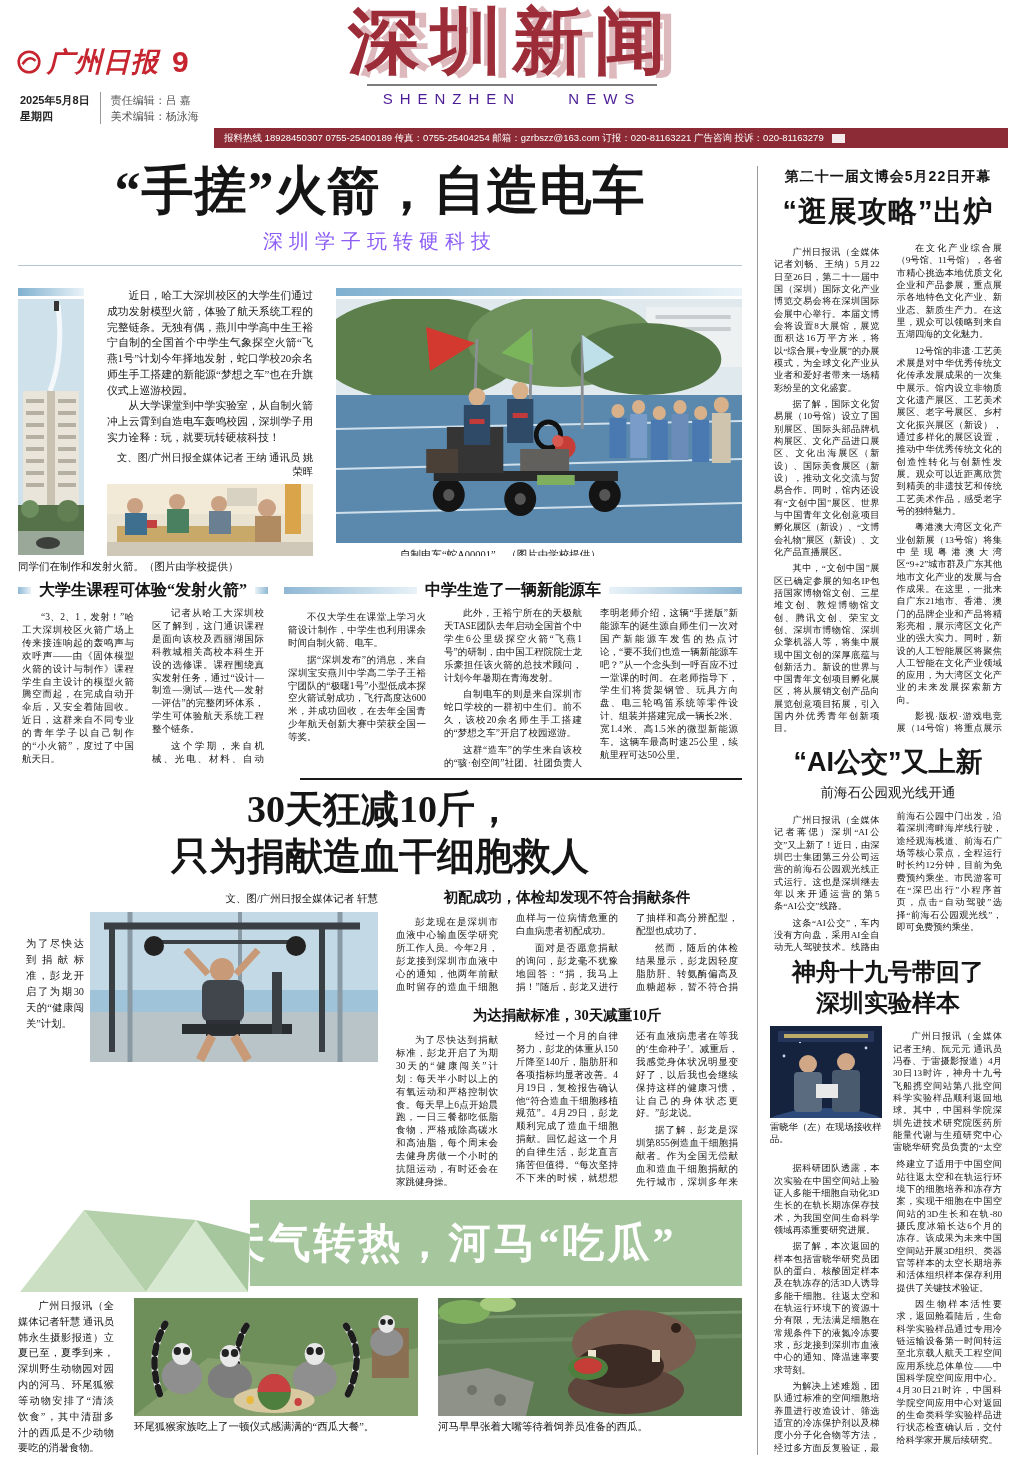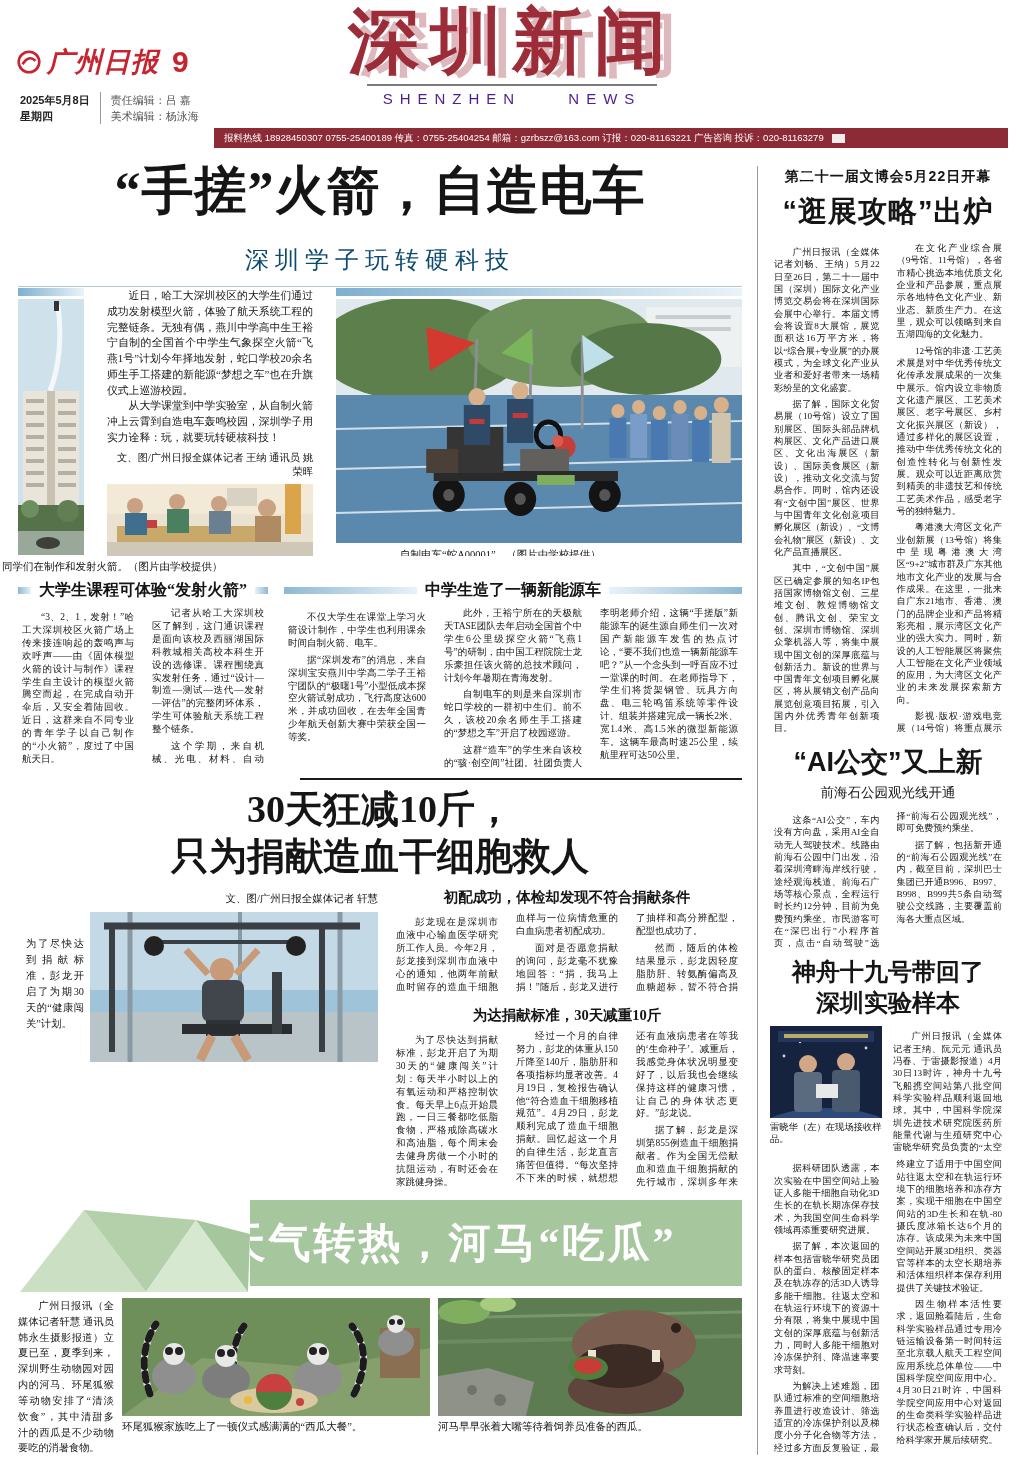--- a/index.html
+++ b/index.html
@@ -27,34 +27,34 @@
   .col-divider{position:absolute;top:166px;bottom:8px;left:757px;border-left:1px solid #9a9a9a}
   
   .smalltext{font-size:9.5px;line-height:1.36;text-align:justify}
   .smalltext p,.tinytext p{margin:4px;text-indent:2em}
   .tinytext{font-size:9.2px;line-height:1.34;text-align:justify}
   .cap{font-size:10.5px;color:#111}
   .bluebar{height:8px;background:linear-gradient(90deg,#7fb0cf,#eaf3f8);margin-bottom:3px}
   
   .art1-head{position:absolute;top:162px;left:18px;width:724px;text-align:center}
   .art1-head h2{margin:0;font-size:52px;font-weight:900;letter-spacing:1px;line-height:1.12}
-  .art1-sub{font-size:24px;margin-top:24px;color:#0c4a6e;letter-spacing:6px}
+  .art1-sub{font-size:20px;margin-top:8px;color:#8b5cf6;letter-spacing:6px}
   .art1-rule{border-top:1px solid #b5c6d2;margin-top:10px}
   .rocket-row{position:absolute;top:288px;left:18px;width:724px;height:268px;display:flex;gap:23px;overflow:hidden}
   .ph-building{flex:0 0 66px}
   .ph-building svg{width:66px;height:256px;display:block}
   .lead-col{flex:0 0 206px;display:flex;flex-direction:column}
   .lead-text{font-size:10.8px;line-height:1.46;text-align:justify;height:164px;overflow:hidden}
   .lead-text p{margin:0;text-indent:2em}
   .byline{text-align:right;font-size:10.3px;margin-top:3px}
   .ph-making svg{width:206px;height:72px;display:block;margin-top:5px}
   .car-col{flex:1;min-width:0}
   .ph-car svg{width:100%;height:244px;display:block}
   .cap-car{margin-top:5px;padding-left:64px}
-  .cap-making{position:absolute;top:560px;left:2px;width:300px}
+  .cap-making{position:absolute;top:560px;left:18px;width:300px}
   .sub-row{position:absolute;top:580px;left:18px;width:724px;height:196px;display:flex;gap:16px;overflow:hidden}
   .sub1{flex:0 0 250px}.sub2{flex:1;min-width:0}
   .sec-head{display:flex;align-items:center;gap:8px;font-size:16px;font-weight:700;white-space:nowrap;margin:0 0 6px}
   .sec-head::before,.sec-head::after{content:"";flex:1;height:7px;background:linear-gradient(90deg,#8fb8d4,#e8f2f8)}
   .sec-head::after{background:linear-gradient(270deg,#8fb8d4,#e8f2f8)}
   .cols2{columns:2;column-gap:10px;column-fill:auto}
   .cols3{columns:3;column-gap:10px;column-fill:auto}
   .sub-body{height:164px;overflow:hidden}
   .black-rule{position:absolute;top:778px;left:300px;width:442px;border-top:2px solid #1a1a1a}
   
@@ -71,21 +71,21 @@
   .don-right{flex:1;min-width:0}
   .sec-head2{font-size:14.5px;font-weight:700;text-align:center;margin:0 0 5px}
   .don-s1{height:86px;overflow:hidden;margin-bottom:8px}
   .don-s2{height:160px;overflow:hidden}
   
   .banner{position:absolute;top:1194px;left:18px;width:724px;height:98px}
   .band{position:absolute;left:140px;right:0;top:6px;bottom:6px;background:#a6c69d;display:flex;
         align-items:center;justify-content:center}
   .band h2{margin:0;color:#fff;font-size:42px;font-weight:700;letter-spacing:3px}
   .tris{position:absolute;left:0;top:0;width:232px;height:98px}
-  .hippo-row{position:absolute;top:1298px;left:18px;width:724px;height:160px;display:flex;gap:8px;overflow:hidden}
+  .hippo-row{position:absolute;top:1298px;left:18px;width:724px;height:160px;display:flex;gap:20px;overflow:hidden}
   .hippo-intro{flex:0 0 96px;font-size:10.2px;line-height:1.55;text-align:justify;text-indent:2em}
   .ph-block{display:flex;flex-direction:column}
   .ph-hippo{flex:0 0 304px}
   .ph-hippo svg{width:304px;height:118px;display:block}
   .ph-lemur{flex:1;min-width:0}
   .ph-lemur svg{width:100%;height:118px;display:block}
   .ph-block .cap{margin-top:4px}
   
   .expo{position:absolute;top:168px;left:770px;width:236px}
   .kicker{font-family:"Liberation Sans",sans-serif;font-size:14px;font-weight:700;text-align:center;letter-spacing:1px}
@@ -455,20 +455,21 @@
       <p>粤港澳大湾区文化产业创新展（13号馆）将集中呈现粤港澳大湾区“9+2”城市群及广东其他地市文化产业的发展与合作成果。在这里，一批来自广东21地市、香港、澳门的品牌企业和产品将精彩亮相，展示湾区文化产业的强大实力。同时，新设的人工智能展区将聚焦人工智能在文化产业领域的应用，为大湾区文化产业的未来发展探索新方向。</p>
       <p>影视·版权·游戏电竞展（14号馆）将重点展示文化数字化战略、媒体融合发展战略、科技赋能新闻出版业以及互联网游戏和电子竞技等方面的创新成果与新产品、新技术。观众可以在这里体验到AI、元宇宙等前沿技术在文化产业领域的应用，感受影视、游戏、电竞等行业的创新活力，了解版权交易的最新动态，领略潮玩文化的独特魅力。</p>
 
     </div>
   </div>
 
   <div class="bus">
     <h2>“AI公交”又上新</h2>
     <div class="bus-sub">前海石公园观光线开通</div>
     <div class="bus-body tinytext">
+      <p>广州日报讯（全媒体记者蒋偲）深圳“AI公交”又上新了！近日，由深圳巴士集团第三分公司运营的前海石公园观光线正式运行。这也是深圳继去年以来开通运营的第5条“AI公交”线路。</p>
       <p>这条“AI公交”，车内没有方向盘，采用AI全自动无人驾驶技术。线路由前海石公园中门出发，沿着深圳湾畔海岸线行驶，途经观海栈道、前海石广场等核心景点，全程运行时长约12分钟，目前为免费预约乘坐。市民游客可在“深巴出行”小程序首页，点击“自动驾驶”选择“前海石公园观光线”，即可免费预约乘坐。</p>
       <p>据了解，包括新开通的“前海石公园观光线”在内，截至目前，深圳巴士集团已开通B996、B997、B998、B999共5条自动驾驶公交线路，主要覆盖前海各大重点区域。</p>
     </div>
   </div>
 
   <div class="sz">
     <h2><span>神舟十九号带回了</span><br><span>深圳实验样本</span></h2>
     <div class="sz-top">
       <div class="sz-photo-block">
         <svg viewBox="0 0 112 92" preserveAspectRatio="none">
@@ -489,21 +490,21 @@
           </g>
         </svg>
         <div class="sz-cap">雷晓华（左）在现场接收样品。</div>
       </div>
       <div class="sz-p1 tinytext">
         <p>广州日报讯（全媒体记者王纳、阮元元 通讯员冯春、于雷摄影报道）4月30日13时许，神舟十九号飞船携空间站第八批空间科学实验样品顺利返回地球。其中，中国科学院深圳先进技术研究院医药所能量代谢与生殖研究中心雷晓华研究员负责的“太空微重力环境下人多能干细胞3D生长与发育研究”实验样本成功回收。</p>
       </div>
     </div>
     <div class="sz-body tinytext">
       <p>据科研团队透露，本次实验在中国空间站上验证人多能干细胞自动化3D生长的在轨长期冻保存技术，为我国空间生命科学领域再添重要研究进展。</p>
-      <p>据了解，本次返回的样本包括雷晓华研究员团队的蛋白、核酸固定样本及在轨冻存的活3D人诱导多能干细胞。往返太空和在轨运行环境下的资源十分有限，将集中展现中国文创的深厚底蕴与创新活力，同时人多能干细胞对冷冻保护剂、降温速率要求苛刻。</p>
+      <p>据了解，本次返回的样本包括雷晓华研究员团队的蛋白、核酸固定样本及在轨冻存的活3D人诱导多能干细胞。往返太空和在轨运行环境下的资源十分有限，无法满足细胞在常规条件下的液氮冷冻要求，彭龙接到深圳市血液中心的通知、降温速率要求苛刻。</p>
       <p>为解决上述难题，团队通过标准的空间细胞培养皿进行改造设计、筛选适宜的冷冻保护剂以及梯度小分子化合物等方法，经过多方面反复验证，最终建立了适用于中国空间站往返太空和在轨运行环境下的细胞培养和冻存方案，实现干细胞在中国空间站的3D生长和在轨-80摄氏度冰箱长达6个月的冻存。该成果为未来中国空间站开展3D组织、类器官等样本的太空长期培养和活体组织样本保存利用提供了关键技术验证。</p>
       <p>因生物样本活性要求，返回舱着陆后，生命科学实验样品通过专用冷链运输设备第一时间转运至北京载人航天工程空间应用系统总体单位——中国科学院空间应用中心。4月30日21时许，中国科学院空间应用中心对返回的生命类科学实验样品进行状态检查确认后，交付给科学家开展后续研究。</p>
       <p>雷晓华研究员介绍，后续团队将对太空返回的3D干细胞样本进行解冻，开展单细胞水平多组学的测序分析及冻存细胞复苏后的发育潜能检测，期望解析太空微重力环境下人多能干细胞3D生长规律和发育潜能，以及探究干性增强的分子调控机制。后续这些谜底的揭开将为再生医学和转化干细胞技术打开新的视角。</p>
 
     </div>
   </div>
 
 </div>
 
 </body></html>

